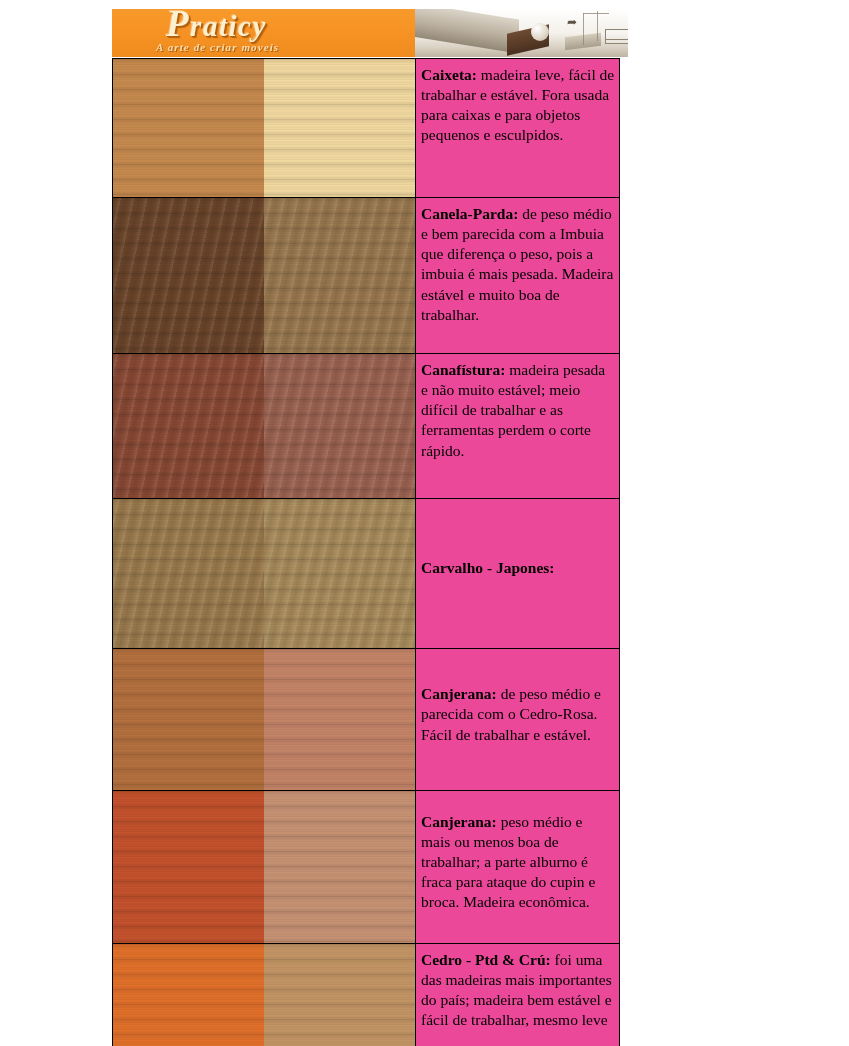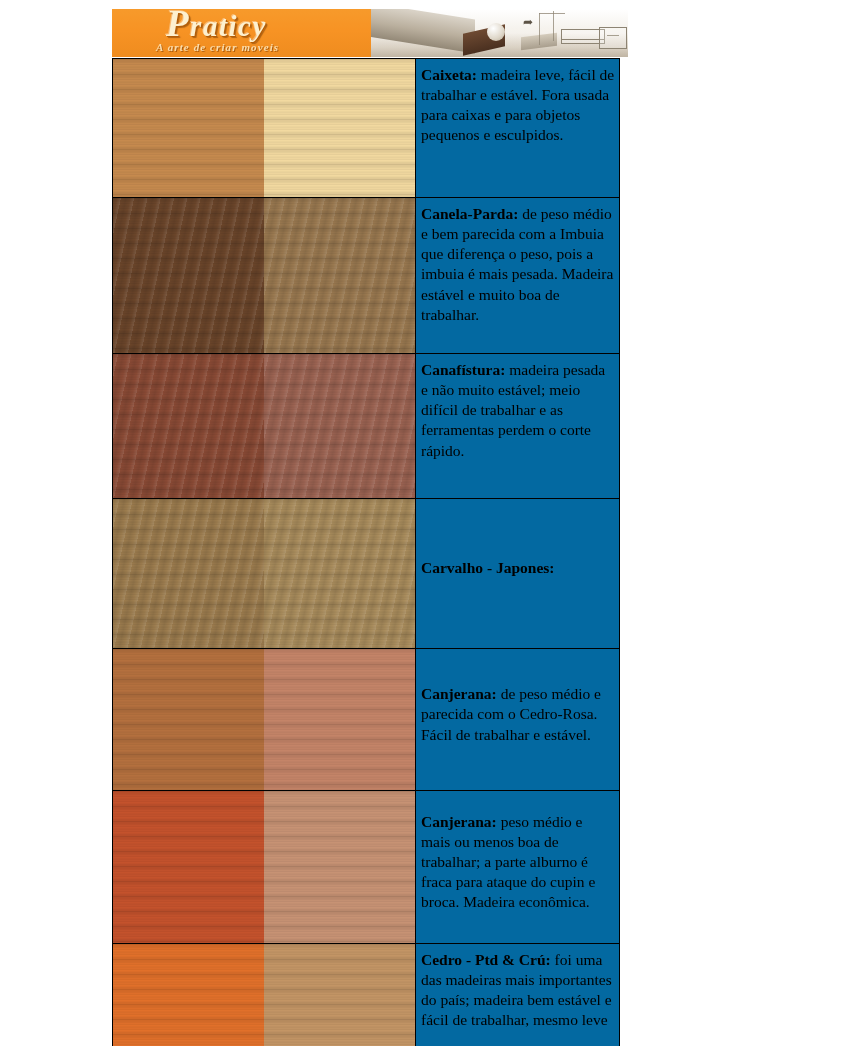--- a/index.html
+++ b/index.html
@@ -24,21 +24,21 @@
     position: absolute;
     left: 112px;
     top: 9px;
     width: 516px;
     height: 48px;
     display: flex;
     overflow: hidden;
   }
   .banner-logo {
     position: relative;
-    width: 259px;
+    width: 303px;
     height: 48px;
     background: linear-gradient(180deg, #f79a2b 0%, #f79324 45%, #ef8c1f 100%);
     overflow: hidden;
     flex: 0 0 auto;
   }
   .logo-word {
     position: absolute;
     left: 54px;
     top: 1px;
     font-family: "Liberation Serif", "DejaVu Serif", serif;
@@ -188,21 +188,21 @@
         -78deg,
         rgba(255,255,255,0.14) 0px,
         rgba(255,255,255,0.00) 4px,
         rgba(0,0,0,0.10) 8px,
         rgba(0,0,0,0.00) 13px
       );
     opacity: 0.75;
   }
 
   td.desc-cell {
-    background: #0369a1;
+    background: #ec4899;
     padding: 2px 4px 12px 5px;
     font-size: 15.5px;
     line-height: 1.30;
     color: #000000;
     vertical-align: middle;
     text-align: left;
   }
   .desc-cell .name {
     font-weight: bold;
   }

